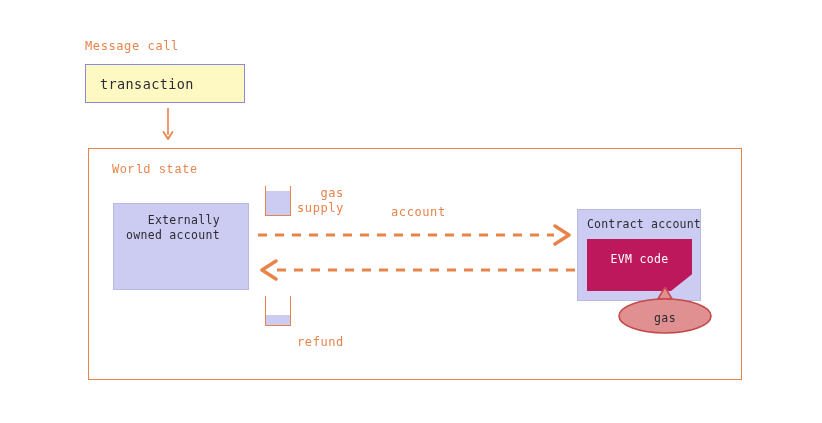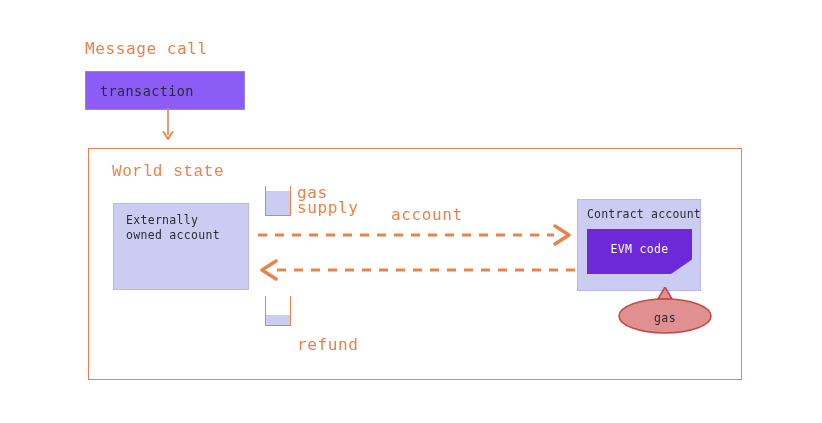--- a/index.html
+++ b/index.html
@@ -13,30 +13,31 @@
     height: 423px;
     background: #ffffff;
     overflow: hidden;
     font-family: "DejaVu Sans Mono", "Liberation Mono", monospace;
   }
   .abs { position: absolute; }
 
   
   .caption {
     color: #e8834a;
-    font-size: 16px;
+    font-size: 12px;
     letter-spacing: 0.6px;
     white-space: nowrap;
+    text-align: right;
   }
 
   
   #transaction-box {
-    left: 85px; top: 71px;
+    left: 85px; top: 64px;
     width: 160px; height: 39px;
-    background: #8b5cf6;
+    background: #fef9c3;
     border: 1px solid #8a8ad8;
     box-sizing: border-box;
   }
   #transaction-label {
     position: absolute;
     left: 14px; top: 50%;
     transform: translateY(-50%);
     color: #2b2b33;
     font-size: 13.5px;
     letter-spacing: 0.4px;
@@ -56,20 +57,21 @@
   }
   #world-state-label { left: 112px; top: 163px; font-family: Liberation Mono, monospace; }
 
   
   #eoa-box {
     left: 113px; top: 203px;
     width: 136px; height: 87px;
     background: #ccccf2;
     border: 1px solid #b9b9e4;
     box-sizing: border-box;
+    text-align: right;
   }
   #eoa-label {
     position: absolute;
     left: 12px; top: 9px;
     color: #2b2b33;
     font-size: 11.5px;
     line-height: 15px;
     letter-spacing: 0.3px;
     white-space: pre-line;
   }
@@ -94,39 +96,39 @@
   #refund-beaker .beaker-fill { height: 36%; }
   #refund-label { left: 297px; top: 297px; margin-top: 38px; }
 
   
   #message-arrow-forward { left: 258px; top: 224px; width: 318px; height: 22px; }
   #message-arrow-return  { left: 255px; top: 259px; width: 321px; height: 22px; }
   #message-label { left: 391px; top: 205px; }
 
   
   #contract-account-box {
-    left: 577px; top: 199px;
+    left: 577px; top: 209px;
     width: 124px; height: 92px;
     background: #ccccf2;
     border: 1px solid #b9b9e4;
     box-sizing: border-box;
   }
   #contract-account-label {
     position: absolute;
     left: 9px; top: 7px;
     color: #2b2b33;
     font-size: 11.5px;
     letter-spacing: 0.2px;
     white-space: nowrap;
   }
   #evm-code-block {
     position: absolute;
     left: 9px; top: 29px;
-    width: 105px; height: 45px;
-    background: #6d28d9;
+    width: 105px; height: 52px;
+    background: #be185d;
     clip-path: polygon(0 0, 100% 0, 100% 68%, 80% 100%, 0 100%);
   }
   #evm-code-label {
     position: absolute;
     left: 0; right: 0; top: 13px;
     text-align: center;
     color: #ffffff;
     font-size: 11.5px;
     letter-spacing: 0.3px;
     white-space: nowrap;

